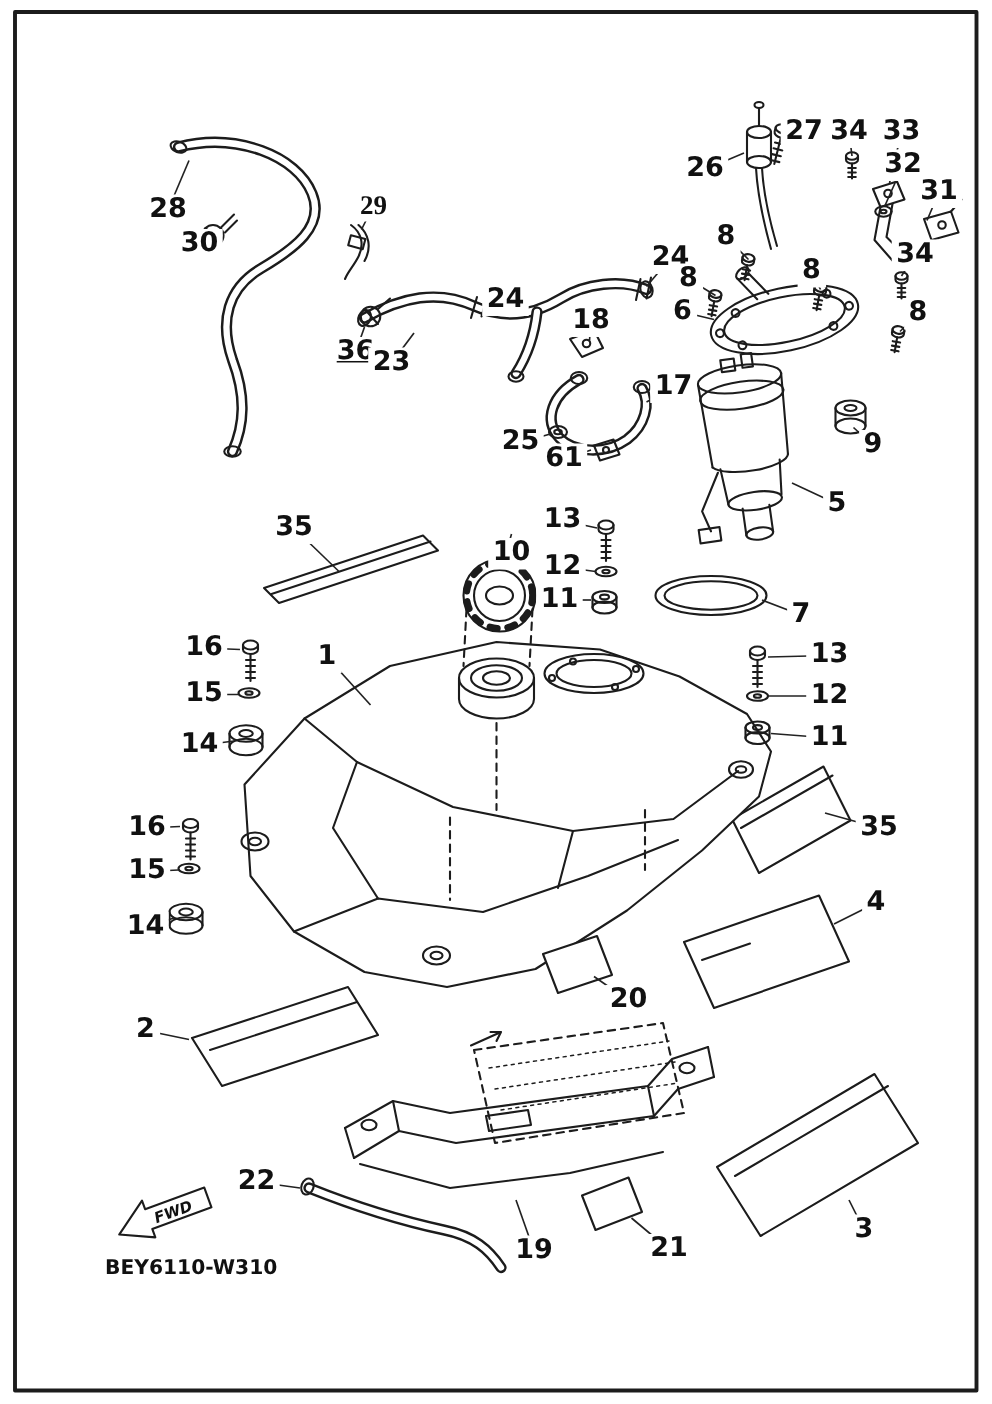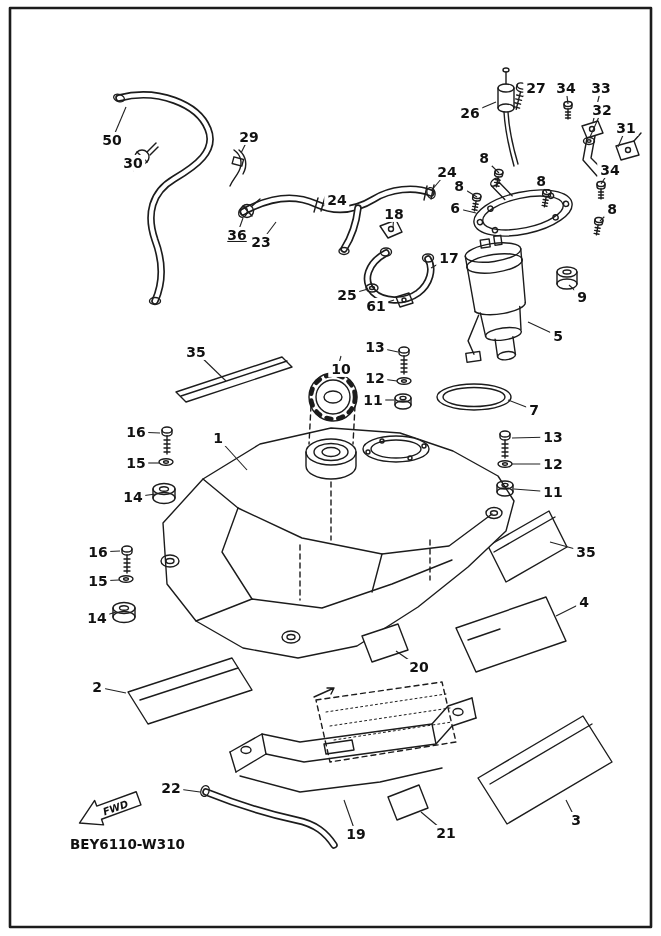--- a/index.html
+++ b/index.html
@@ -20,21 +20,21 @@
   .art .hose { stroke-width:7.5; }
   .art .hose-core { stroke:#fff; stroke-width:4.2; }
   .art .dash { stroke-dasharray:5 4; }
   .art .dot { stroke-dasharray:2 3; stroke-width:1; }
   .art .knurl { stroke-dasharray:5 7; stroke-width:4.5; }
   .art text { stroke:none; fill:#111; }
   #leaders line { stroke:#222; stroke-width:1.1; }
   .callout {
     position:absolute;
     transform:translate(-50%,-50%);
-    font-size:14px; font-weight:700; color:#111;
+    font-size:18px; font-weight:700; color:#111;
     background:#fff; padding:0 3px; line-height:1.15;
     white-space:nowrap;
   }
 </style>
 </head>
 <body>
 
 <div id="stage">
 
   <svg class="layer art" width="661" height="936" viewBox="0 0 661 936">
@@ -372,22 +372,22 @@
       <line x1="576" y1="820" x2="566" y2="800"></line>
     </svg>
 
   <div id="callouts" class="layer" style="position:absolute;left:0;top:0;width:661px;height:936px;">
       <span class="callout" style="left: 536px; top: 88px;">27</span>
       <span class="callout" style="left: 566px; top: 88px;">34</span>
       <span class="callout" style="left: 601px; top: 88px;">33</span>
       <span class="callout" style="left: 470px; top: 113px;">26</span>
       <span class="callout" style="left: 602px; top: 110px;">32</span>
       <span class="callout" style="left: 626px; top: 128px;">31</span>
-      <span class="callout" style="left: 112px; top: 140px;">50</span>
-      <span class="callout" style="left: 249px; top: 137px;">29</span>
+      <span class="callout" style="left: 112px; top: 140px;">28</span>
+      <span class="callout" style="left: 249px; top: 137px; font-family: Liberation Serif, serif;">29</span>
       <span class="callout" style="left: 133px; top: 163px;">30</span>
       <span class="callout" style="left: 484px; top: 158px;">8</span>
       <span class="callout" style="left: 447px; top: 172px;">24</span>
       <span class="callout" style="left: 610px; top: 170px;">34</span>
       <span class="callout" style="left: 459px; top: 186px;">8</span>
       <span class="callout" style="left: 541px; top: 181px;">8</span>
       <span class="callout" style="left: 455px; top: 208px;">6</span>
       <span class="callout" style="left: 612px; top: 209px;">8</span>
       <span class="callout" style="left: 337px; top: 200px;">24</span>
       <span class="callout" style="left: 394px; top: 214px;">18</span>

